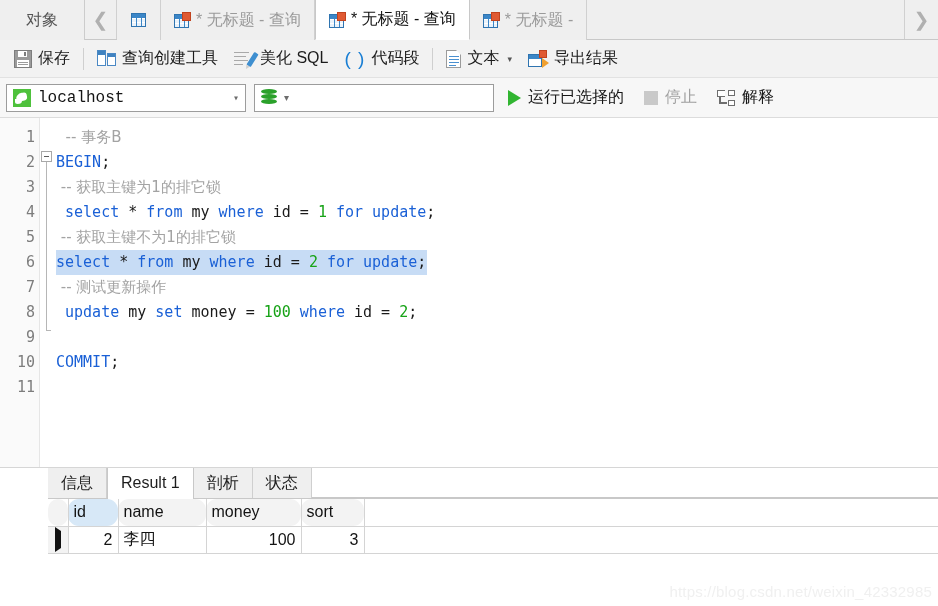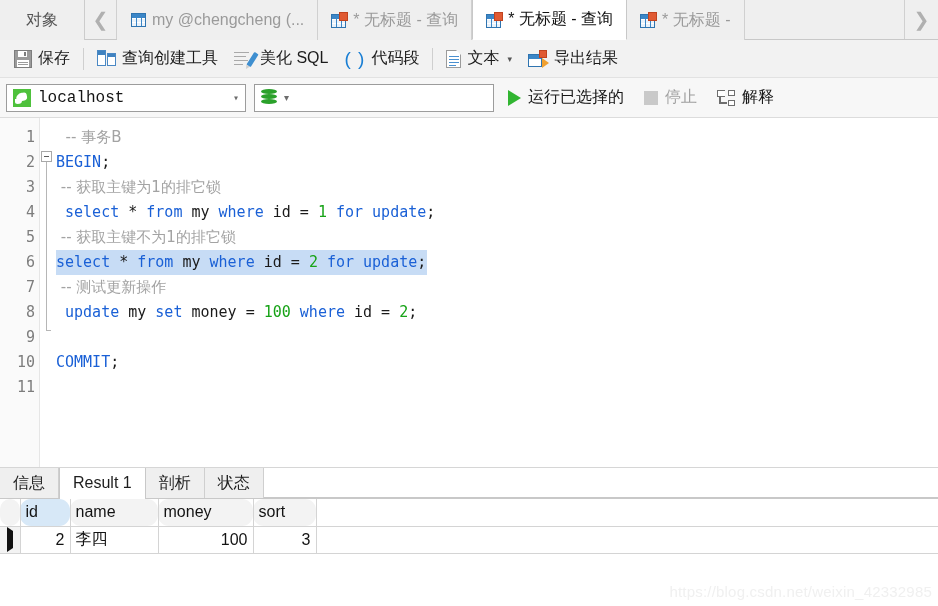--- a/index.html
+++ b/index.html
@@ -301,20 +301,21 @@
   .cjk { font-family: "DejaVu Sans", "Liberation Sans", sans-serif; }
 
   
   .resultpanel {
     flex: 0 0 auto;
     height: 138px;
     background: #ffffff;
     display: flex;
     flex-direction: column;
     position: relative;
+    margin-left: 48px;
   }
   .rtabs {
     height: 31px;
     background: #efefef;
     display: flex;
     align-items: stretch;
     border-bottom: 1px solid #c8c8c8;
   }
   .rtab {
     padding: 0 13px;
@@ -384,21 +385,20 @@
       <span>对象</span>
     </div>
     <div class="tab-nav">
       <span>❮</span>
     </div>
 
     <div class="tab">
       <span class="ic-grid plain">
           <span class="g"></span>
         </span>
-      <span>my @chengcheng (...</span>
     </div>
 
     <div class="tab">
       <span class="ic-grid">
           <span class="g"></span>
           <span class="o"></span>
         </span>
       <span>* 无标题 - 查询</span>
     </div>
 

